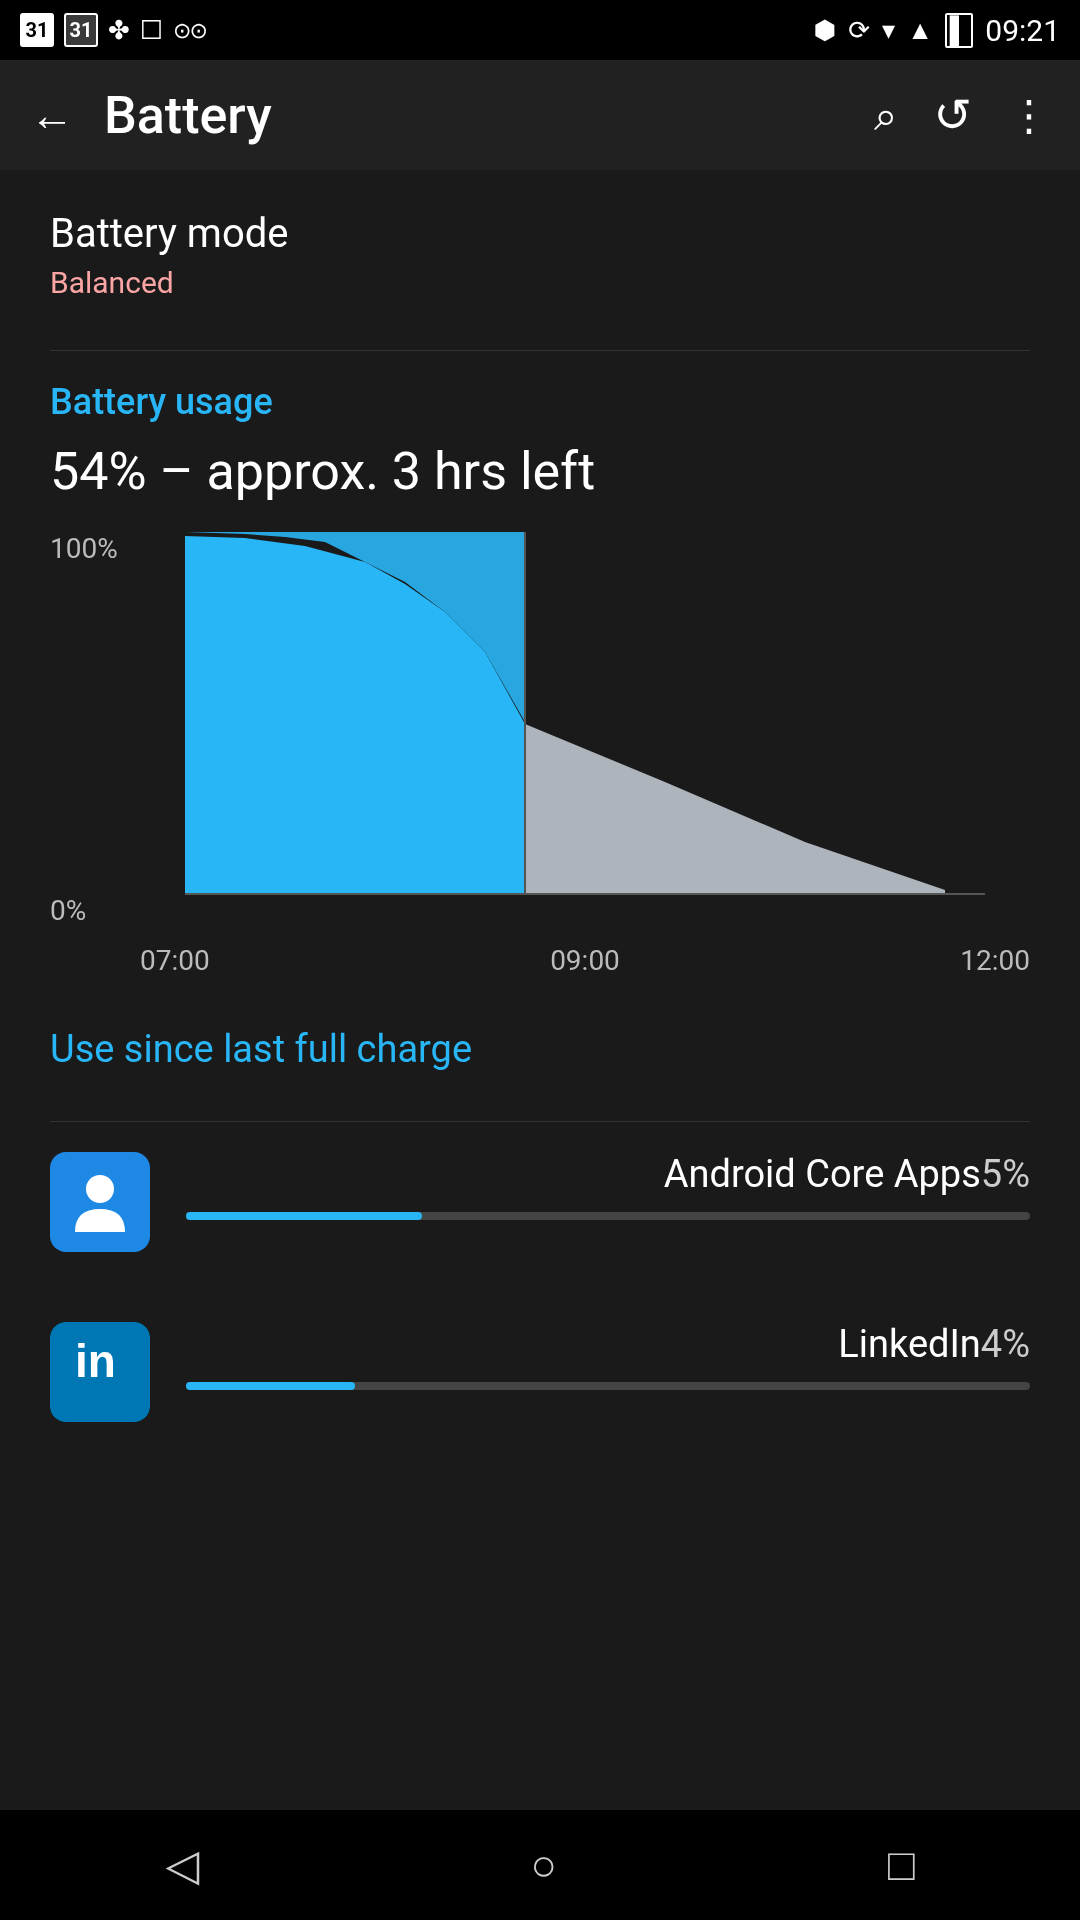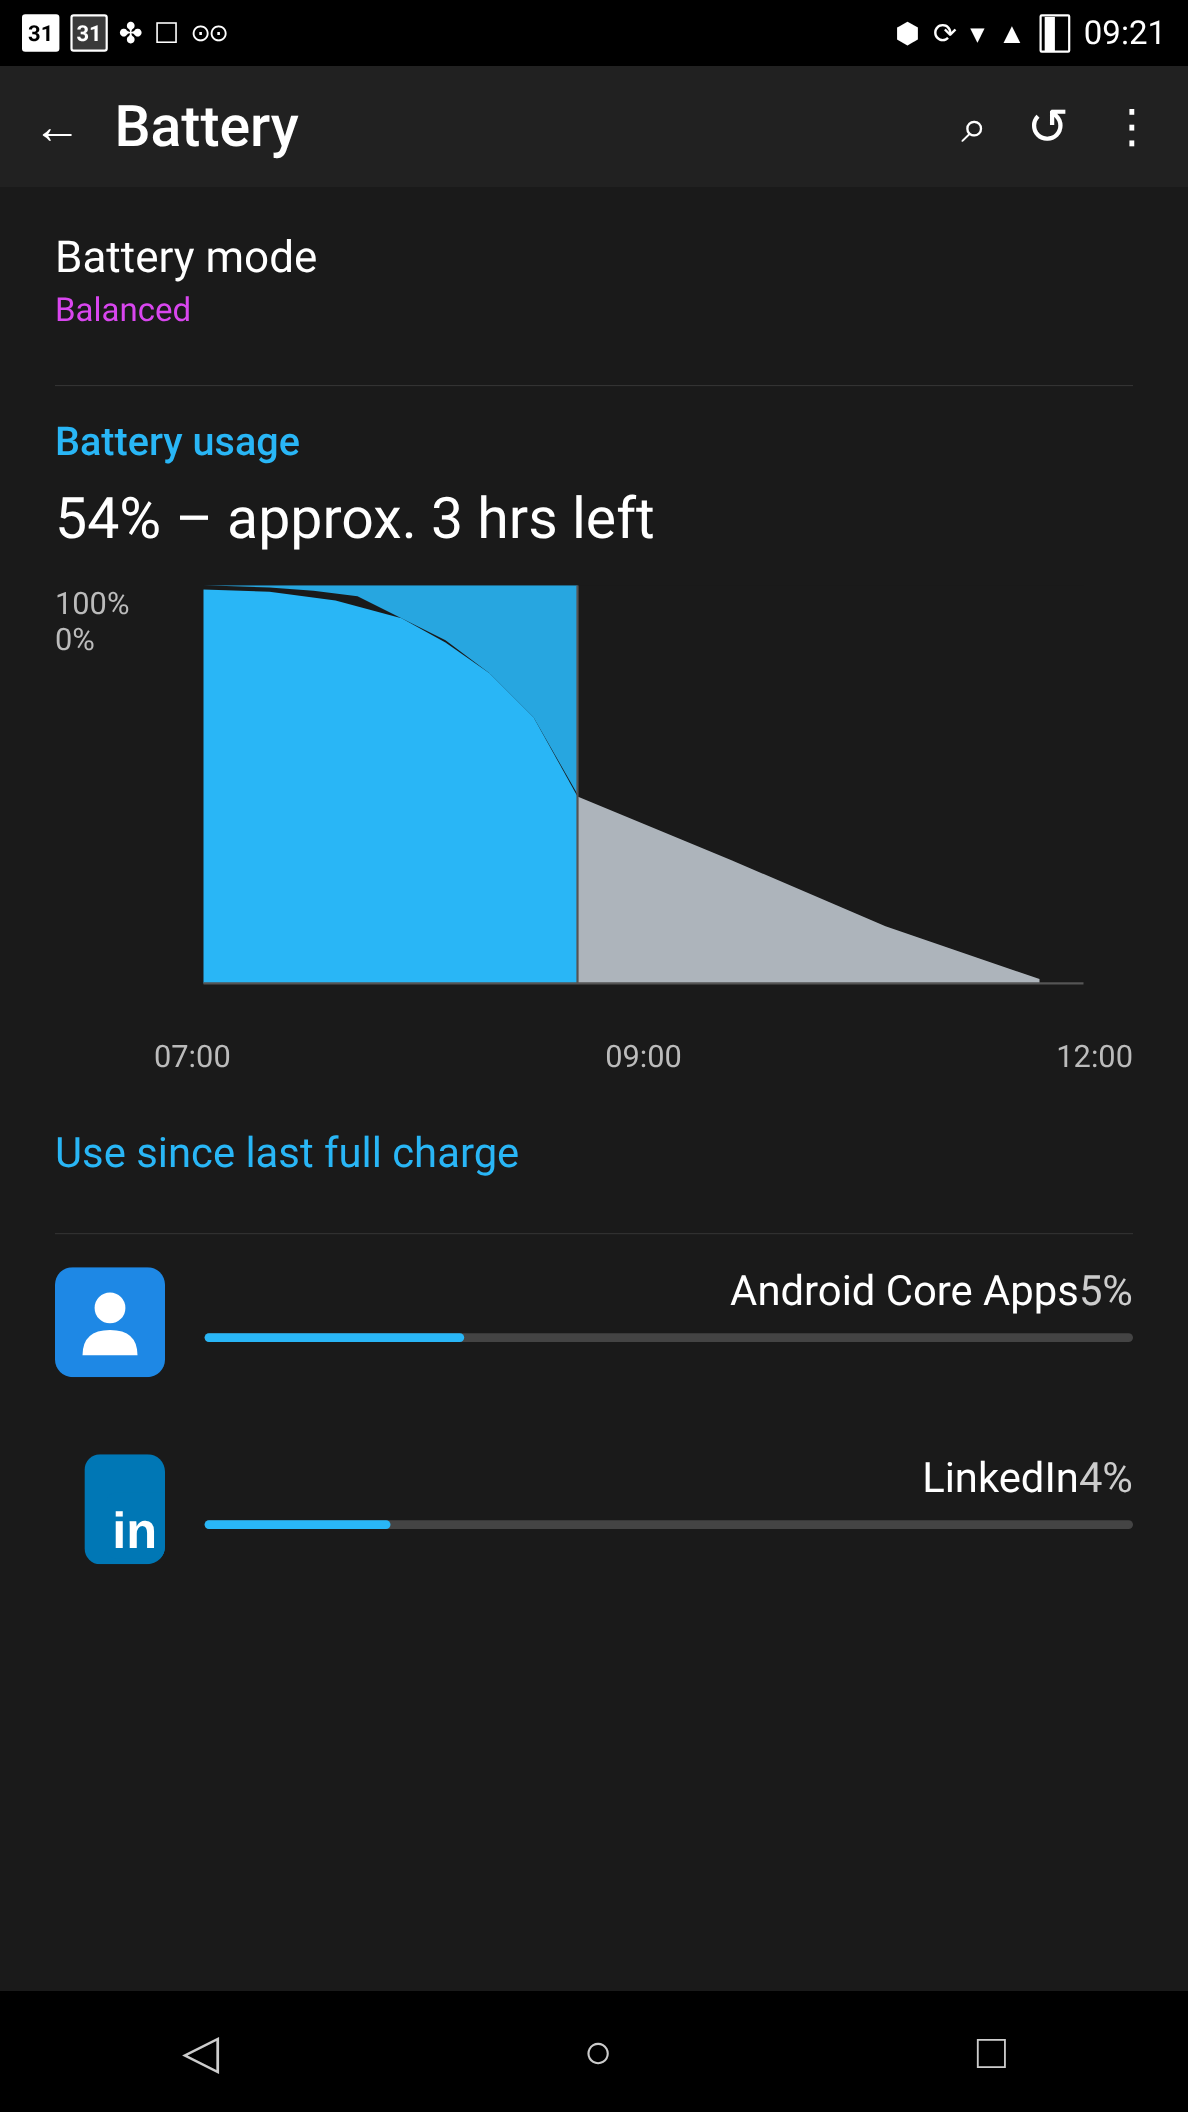--- a/index.html
+++ b/index.html
@@ -106,21 +106,21 @@
     .battery-mode-section {
       margin-bottom: 50px;
     }
     .battery-mode-label {
       font-size: 40px;
       color: #fff;
       margin-bottom: 8px;
     }
     .battery-mode-value {
       font-size: 30px;
-      color: #d946ef;
+      color: #fca5a5;
     }
 
     .battery-usage-heading {
       font-size: 36px;
       color: #29b6f6;
       font-weight: 500;
       margin-bottom: 18px;
     }
 
     .battery-percentage-text {
@@ -164,24 +164,23 @@
       height: 100%;
       display: flex;
       align-items: center;
       justify-content: center;
     }
     .app-icon-linkedin {
       background: #0077b5;
       width: 100%;
       height: 100%;
       display: flex;
-      align-items: flex-end;
+      align-items: flex-start;
       justify-content: center;
       border-radius: 14px;
-      margin-left: 27px;
     }
     .app-info {
       flex: 1;
     }
     .app-name-row {
       display: flex;
       justify-content: flex-end;
       align-items: center;
       margin-bottom: 16px;
     }
@@ -273,21 +272,21 @@
 
   <div class="divider"></div>
 
   <div>
     <div class="battery-usage-heading">Battery usage</div>
     <div class="battery-percentage-text">54% – approx. 3 hrs left</div>
 
     <div class="chart-container">
       <div style="display:flex; margin-left:0;">
 
-        <div style="width:90px; display:flex; flex-direction:column; padding-bottom:50px;">
+        <div style="width:90px; display:flex; flex-direction:column; justify-content:space-between; padding-bottom:50px;">
           <span style="font-size:28px; color:#bbb;">100%</span>
           <span style="font-size:28px; color:#bbb;">0%</span>
         </div>
 
         <div style="flex:1;">
           <svg viewBox="0 0 800 400" width="100%" height="400">
 
             <rect x="0" y="0" width="800" height="360" fill="#1a1a1a"></rect>
 
             <polygon points="0,0 340,0 340,190 340,190 300,120 260,80 220,50 180,30 140,10 100,5 60,2 0,0" fill="#29b6f6" opacity="0.9"></polygon>

